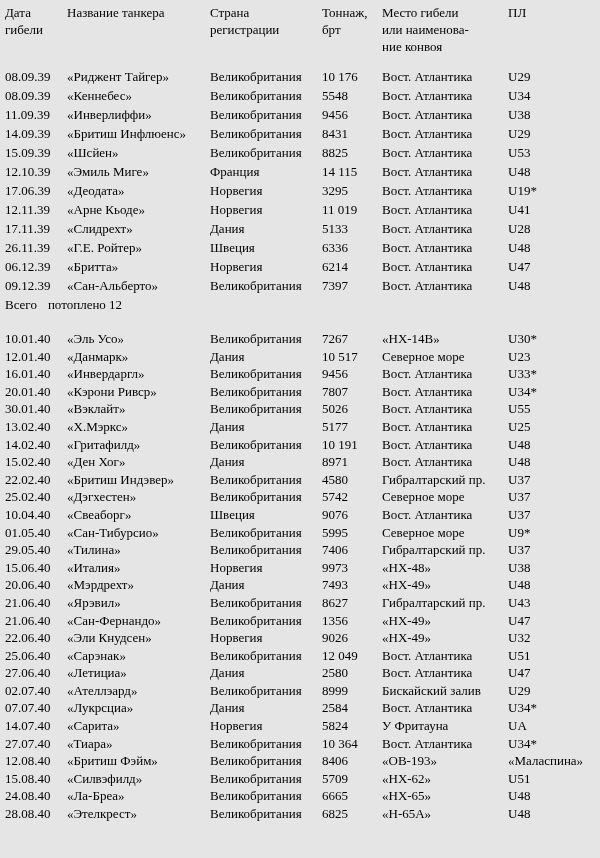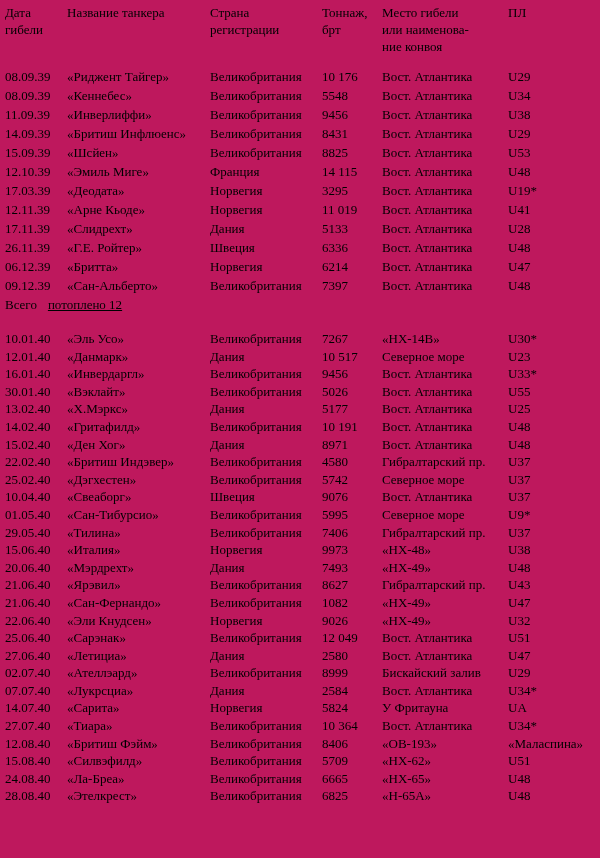--- a/index.html
+++ b/index.html
@@ -1,20 +1,20 @@
 <!DOCTYPE html>
 <html><head>
 <meta charset="utf-8">
 <style>
   * { box-sizing: border-box; }
   html, body { margin: 0; padding: 0; background: #ffffff; }
   .page {
     width: 600px;
     height: 858px;
-    background: #be185d;
+    background: #e5e5e5;
     color: #000000;
     font-family: "Liberation Serif", "DejaVu Serif", serif;
     font-size: 13px;
     padding: 4px 0 0 5px;
     overflow: hidden;
   }
   table {
     border-collapse: collapse;
     table-layout: fixed;
     width: 595px;
@@ -34,21 +34,21 @@
   tr.s1 td { line-height: 19px; }
   tr.s2 td { line-height: 17.6px; }
   .col-0 { width: 62px; }
   .col-1 { width: 143px; }
   .col-2 { width: 112px; }
   .col-3 { width: 56px; text-align: left; padding-right: 6px; }
   .col-4 { width: 130px; padding-left: 4px; }
   .col-5 { width: 92px; }
   th.col-3 { text-align: left; padding-right: 6px; }
   tr.gap-row td { height: 16px; line-height: 16px; }
-  .summary-value { margin-left: 11px; text-decoration: underline; }
+  .summary-value { margin-left: 11px; }
 </style>
 </head>
 <body>
 
 <div class="page">
   <table>
     <thead>
       <tr>
         <th class="col-0">Дата
 гибели</th>
@@ -106,21 +106,21 @@
         </tr>
         <tr class="s1">
           <td class="col-0">12.10.39</td>
           <td class="col-1">«Эмиль Миге»</td>
           <td class="col-2">Франция</td>
           <td class="col-3">14 115</td>
           <td class="col-4">Вост. Атлантика</td>
           <td class="col-5">U48</td>
         </tr>
         <tr class="s1">
-          <td class="col-0">17.03.39</td>
+          <td class="col-0">17.06.39</td>
           <td class="col-1">«Деодата»</td>
           <td class="col-2">Норвегия</td>
           <td class="col-3">3295</td>
           <td class="col-4">Вост. Атлантика</td>
           <td class="col-5">U19*</td>
         </tr>
         <tr class="s1">
           <td class="col-0">12.11.39</td>
           <td class="col-1">«Арне Кьоде»</td>
           <td class="col-2">Норвегия</td>
@@ -184,20 +184,28 @@
         </tr>
         <tr class="s2">
           <td class="col-0">16.01.40</td>
           <td class="col-1">«Инвердаргл»</td>
           <td class="col-2">Великобритания</td>
           <td class="col-3">9456</td>
           <td class="col-4">Вост. Атлантика</td>
           <td class="col-5">U33*</td>
         </tr>
         <tr class="s2">
+          <td class="col-0">20.01.40</td>
+          <td class="col-1">«Кэрони Ривср»</td>
+          <td class="col-2">Великобритания</td>
+          <td class="col-3">7807</td>
+          <td class="col-4">Вост. Атлантика</td>
+          <td class="col-5">U34*</td>
+        </tr>
+        <tr class="s2">
           <td class="col-0">30.01.40</td>
           <td class="col-1">«Вэклайт»</td>
           <td class="col-2">Великобритания</td>
           <td class="col-3">5026</td>
           <td class="col-4">Вост. Атлантика</td>
           <td class="col-5">U55</td>
         </tr>
         <tr class="s2">
           <td class="col-0">13.02.40</td>
           <td class="col-1">«Х.Мэркс»</td>
@@ -283,21 +291,21 @@
           <td class="col-1">«Ярэвил»</td>
           <td class="col-2">Великобритания</td>
           <td class="col-3">8627</td>
           <td class="col-4">Гибралтарский пр.</td>
           <td class="col-5">U43</td>
         </tr>
         <tr class="s2">
           <td class="col-0">21.06.40</td>
           <td class="col-1">«Сан-Фернандо»</td>
           <td class="col-2">Великобритания</td>
-          <td class="col-3">1082</td>
+          <td class="col-3">1356</td>
           <td class="col-4">«НХ-49»</td>
           <td class="col-5">U47</td>
         </tr>
         <tr class="s2">
           <td class="col-0">22.06.40</td>
           <td class="col-1">«Эли Кнудсен»</td>
           <td class="col-2">Норвегия</td>
           <td class="col-3">9026</td>
           <td class="col-4">«НХ-49»</td>
           <td class="col-5">U32</td>

